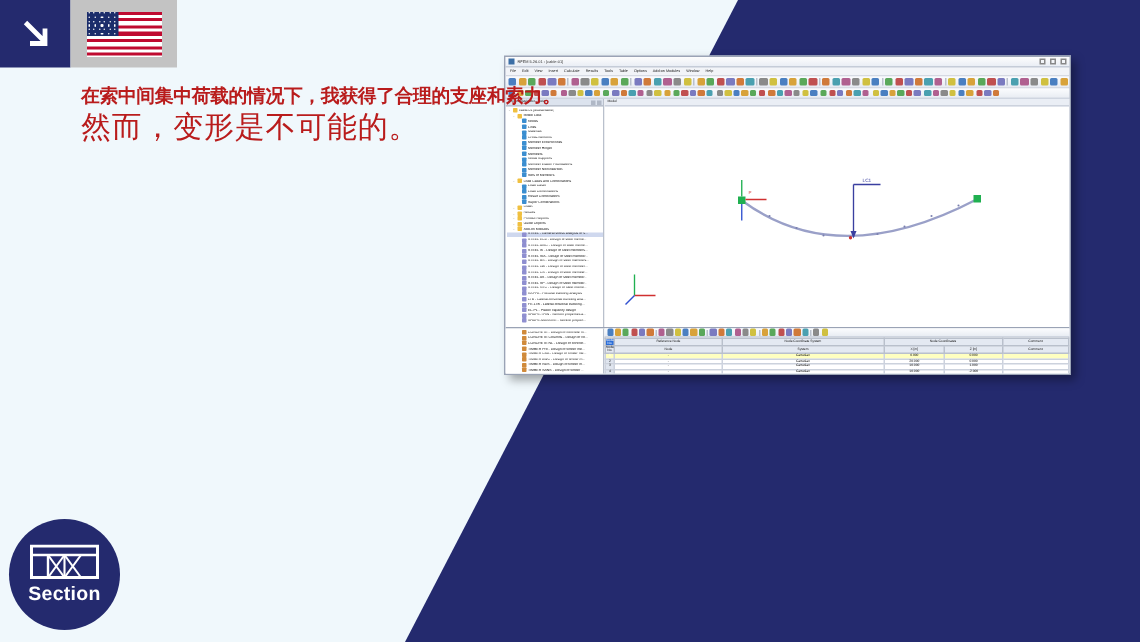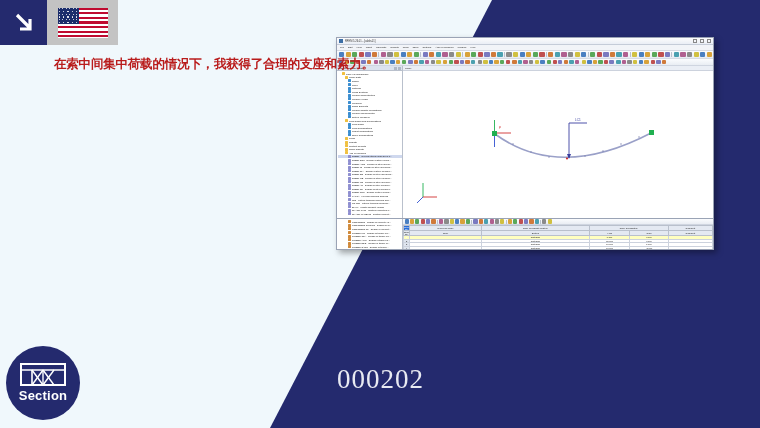--- a/index.html
+++ b/index.html
@@ -341,20 +341,21 @@
             <i class="star"></i>
             <i class="star"></i>
             <i class="star"></i>
           </div>
       </div>
     </div>
   </div>
 
   <div class="headline">
     <div class="line-small">在索中间集中荷载的情况下，我获得了合理的支座和索力。</div>
+    <div class="line-big">然而，变形是不可能的。</div>
   </div>
 
   <div class="shot">
 
     <div class="titlebar">
       <span class="tb-icon"></span>
       <span class="tb-text">RFEM 5.26.01 - [cable-01]</span>
       <span class="winbtns">
         <span></span>
         <span></span>
@@ -909,16 +910,15 @@
       <line x1="12" y1="7" x2="23" y2="22" stroke="#ffffff" stroke-width="1.4"></line>
       <line x1="23" y1="7" x2="23" y2="22" stroke="#ffffff" stroke-width="1.4"></line>
       <line x1="23" y1="7" x2="34" y2="22" stroke="#ffffff" stroke-width="1.4"></line>
       <line x1="23" y1="7" x2="12" y2="22" stroke="#ffffff" stroke-width="1.4"></line>
       <line x1="34" y1="7" x2="23" y2="22" stroke="#ffffff" stroke-width="1.4"></line>
     </svg>
     <div class="name">Section</div>
   </div>
 
   <div class="faq">
-    <div class="num">000202</div>
   </div>
 
 </div>
 
 </body></html>

